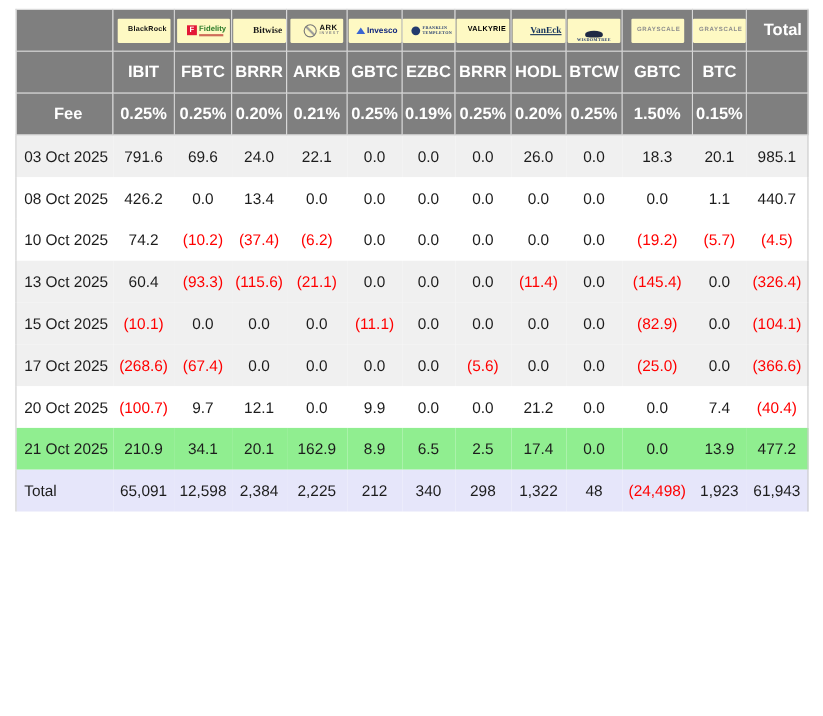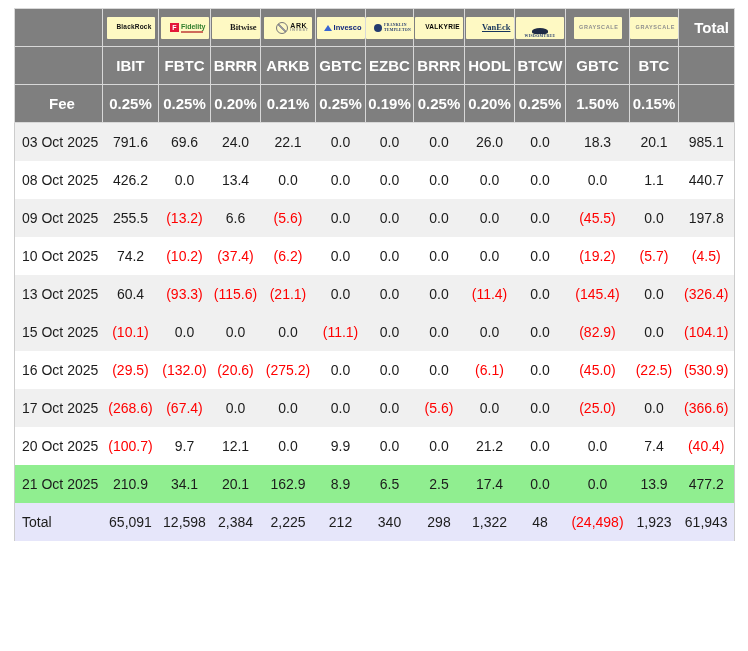--- a/index.html
+++ b/index.html
@@ -210,35 +210,20 @@
           <td>0.0</td>
           <td>0.0</td>
           <td>0.0</td>
           <td>0.0</td>
           <td>0.0</td>
           <td>0.0</td>
           <td>0.0</td>
           <td>1.1</td>
           <td>440.7</td>
         </tr>
-        <tr class="alt">
-          <td class="date-cell">09 Oct 2025</td>
-          <td>255.5</td>
-          <td class="neg">(13.2)</td>
-          <td>6.6</td>
-          <td class="neg">(5.6)</td>
-          <td>0.0</td>
-          <td>0.0</td>
-          <td>0.0</td>
-          <td>0.0</td>
-          <td>0.0</td>
-          <td class="neg">(45.5)</td>
-          <td>0.0</td>
-          <td>197.8</td>
-        </tr>
         <tr class="">
           <td class="date-cell">10 Oct 2025</td>
           <td>74.2</td>
           <td class="neg">(10.2)</td>
           <td class="neg">(37.4)</td>
           <td class="neg">(6.2)</td>
           <td>0.0</td>
           <td>0.0</td>
           <td>0.0</td>
           <td>0.0</td>
@@ -269,35 +254,20 @@
           <td>0.0</td>
           <td>0.0</td>
           <td class="neg">(11.1)</td>
           <td>0.0</td>
           <td>0.0</td>
           <td>0.0</td>
           <td>0.0</td>
           <td class="neg">(82.9)</td>
           <td>0.0</td>
           <td class="neg">(104.1)</td>
-        </tr>
-        <tr class="">
-          <td class="date-cell">16 Oct 2025</td>
-          <td class="neg">(29.5)</td>
-          <td class="neg">(132.0)</td>
-          <td class="neg">(20.6)</td>
-          <td class="neg">(275.2)</td>
-          <td>0.0</td>
-          <td>0.0</td>
-          <td>0.0</td>
-          <td class="neg">(6.1)</td>
-          <td>0.0</td>
-          <td class="neg">(45.0)</td>
-          <td class="neg">(22.5)</td>
-          <td class="neg">(530.9)</td>
         </tr>
         <tr class="alt">
           <td class="date-cell">17 Oct 2025</td>
           <td class="neg">(268.6)</td>
           <td class="neg">(67.4)</td>
           <td>0.0</td>
           <td>0.0</td>
           <td>0.0</td>
           <td>0.0</td>
           <td class="neg">(5.6)</td>

